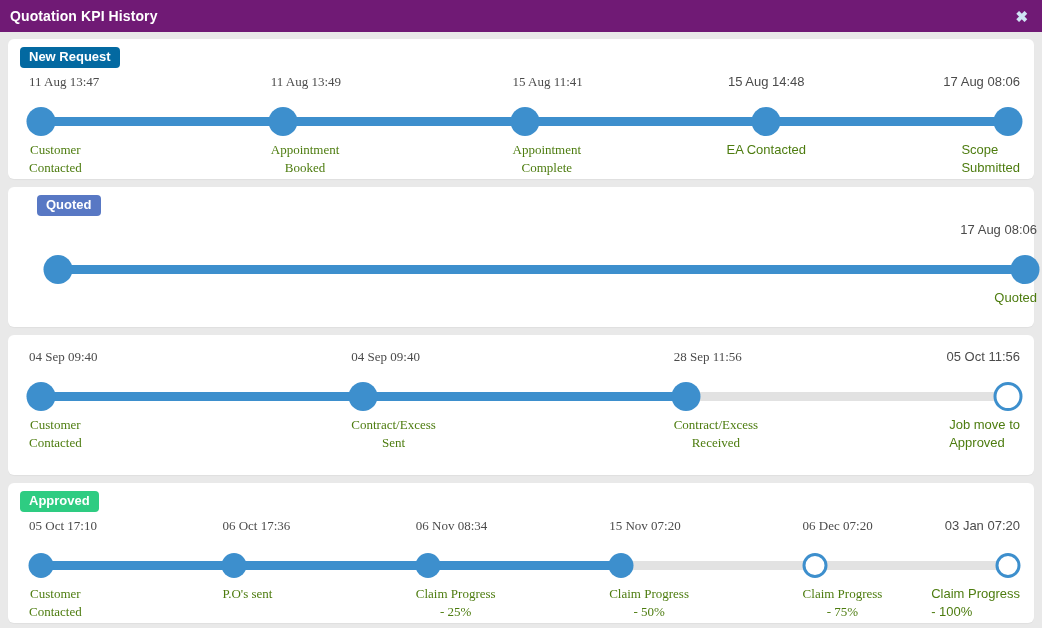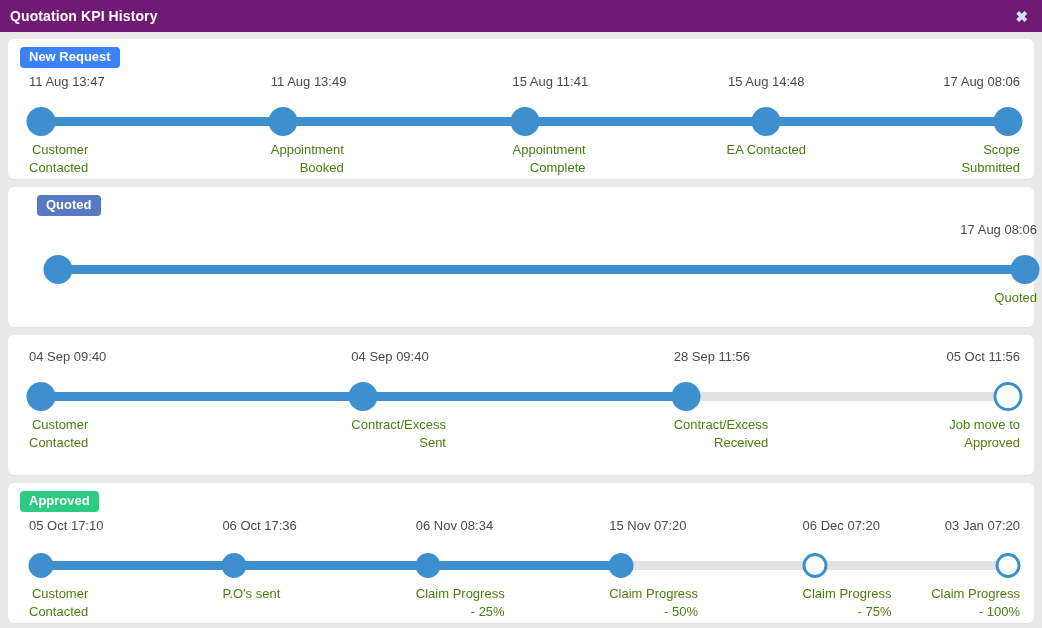--- a/index.html
+++ b/index.html
@@ -112,34 +112,34 @@
   }
   .node-label {
     position: absolute;
     top: 66px;
     font-size: 13px;
     color: #4d7c0f;
     line-height: 1.42;
     white-space: nowrap;
   }
   
-  .al-left   { left: -12px;  text-align: right; }
+  .al-left   { left: -12px;  text-align: center; font-family: Liberation Serif, serif; }
   .al-center { left: 0; transform: translateX(-50%); }
-  .al-right  { right: -12px; text-align: right; }
+  .al-right  { right: -12px; text-align: left; }
 </style>
 </head>
 <body>
 
 <div class="titlebar">
   <span class="titlebar-title">Quotation KPI History</span>
   <span class="titlebar-close">✖</span>
 </div>
 
 <div class="content" id="sections-root">
-    <div class="kpi-card h-new"><span class="badge" style="background: #3b82f6;">New Request</span><div class="timeline">
+    <div class="kpi-card h-new"><span class="badge" style="background: #0369a1;">New Request</span><div class="timeline">
         <div class="rail rail-done" style="left: 33px; width: 241.75px;"></div>
         <div class="rail rail-done" style="left: 274.75px; width: 241.75px;"></div>
         <div class="rail rail-done" style="left: 516.5px; width: 241.75px;"></div>
         <div class="rail rail-done" style="left: 758.25px; width: 241.75px;"></div>
         <div class="node" style="left: 33px;">
           <div class="node-time al-left">11 Aug 13:47</div>
           <div class="dot d-lg filled"></div>
           <div class="node-label al-left">
             <div>Customer</div>
             <div>Contacted</div>

